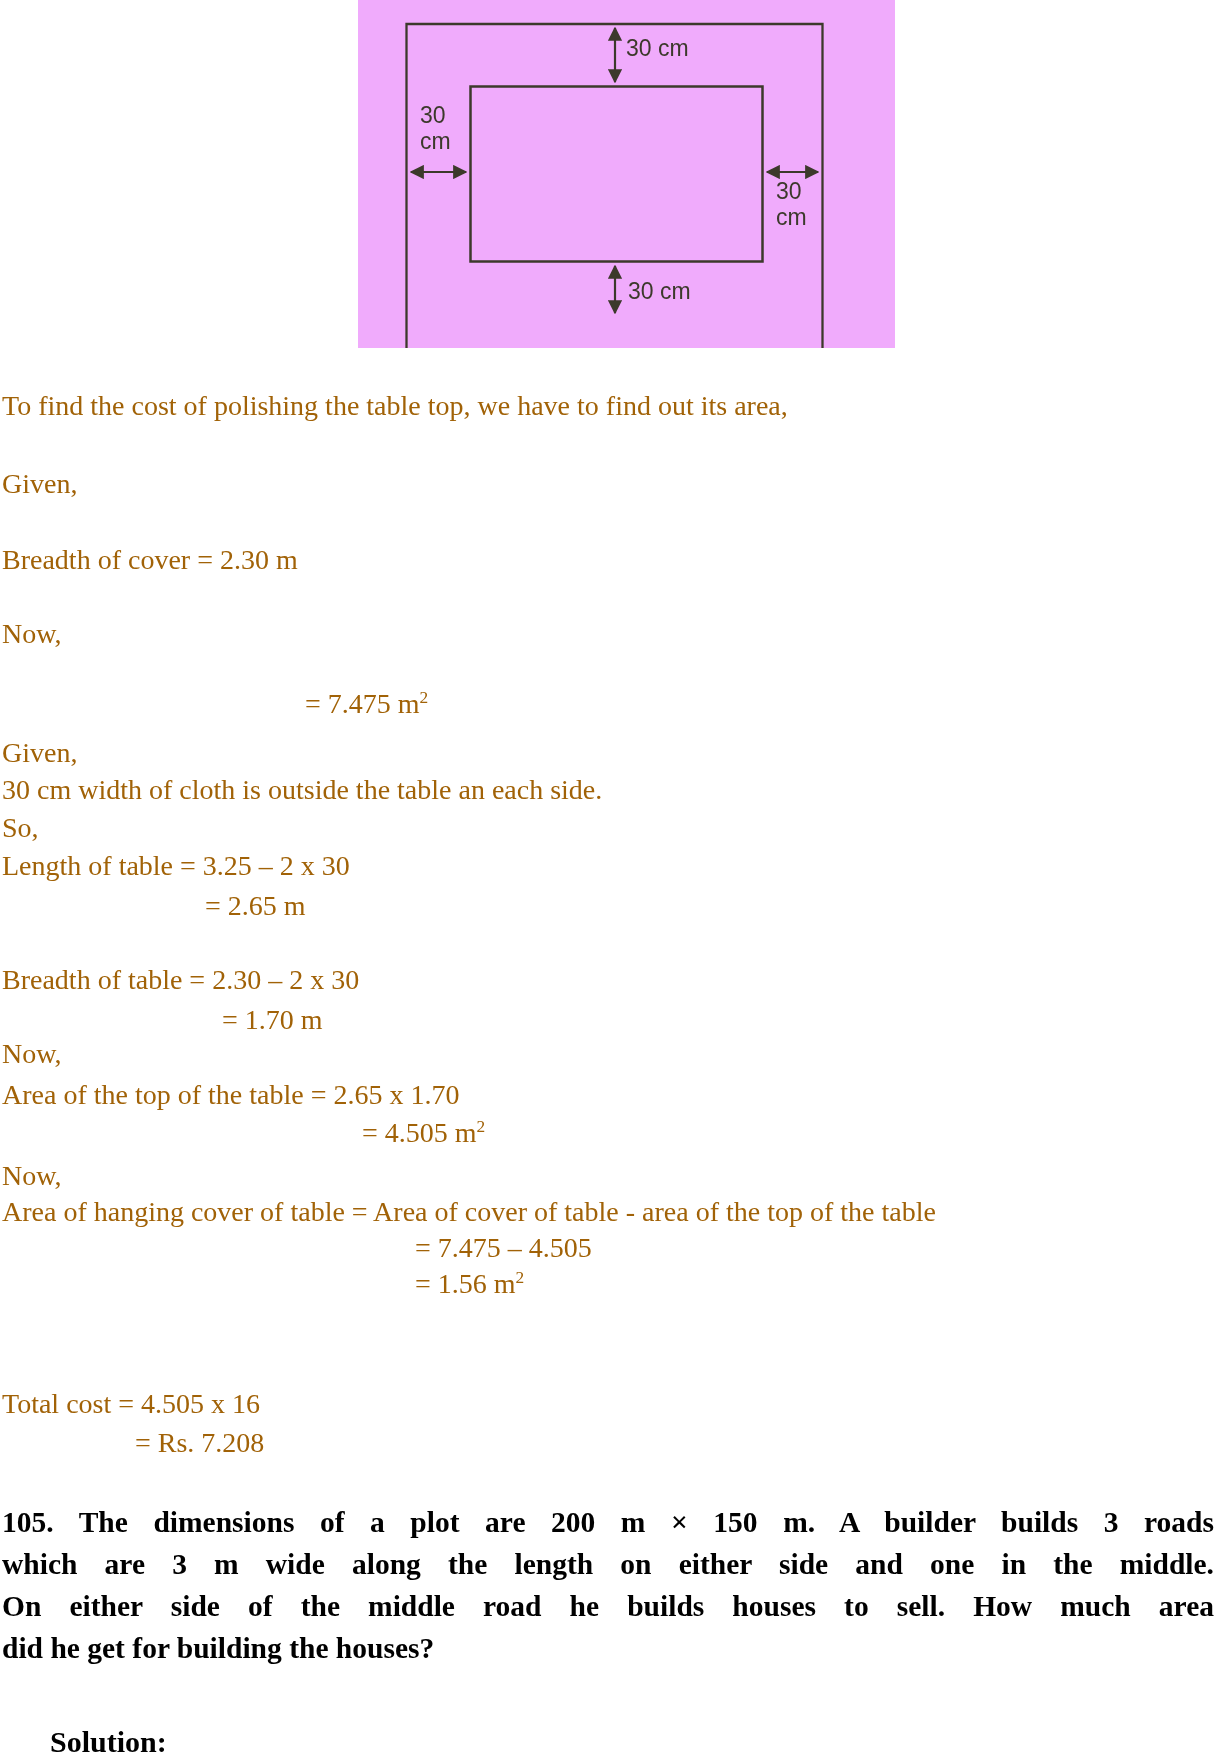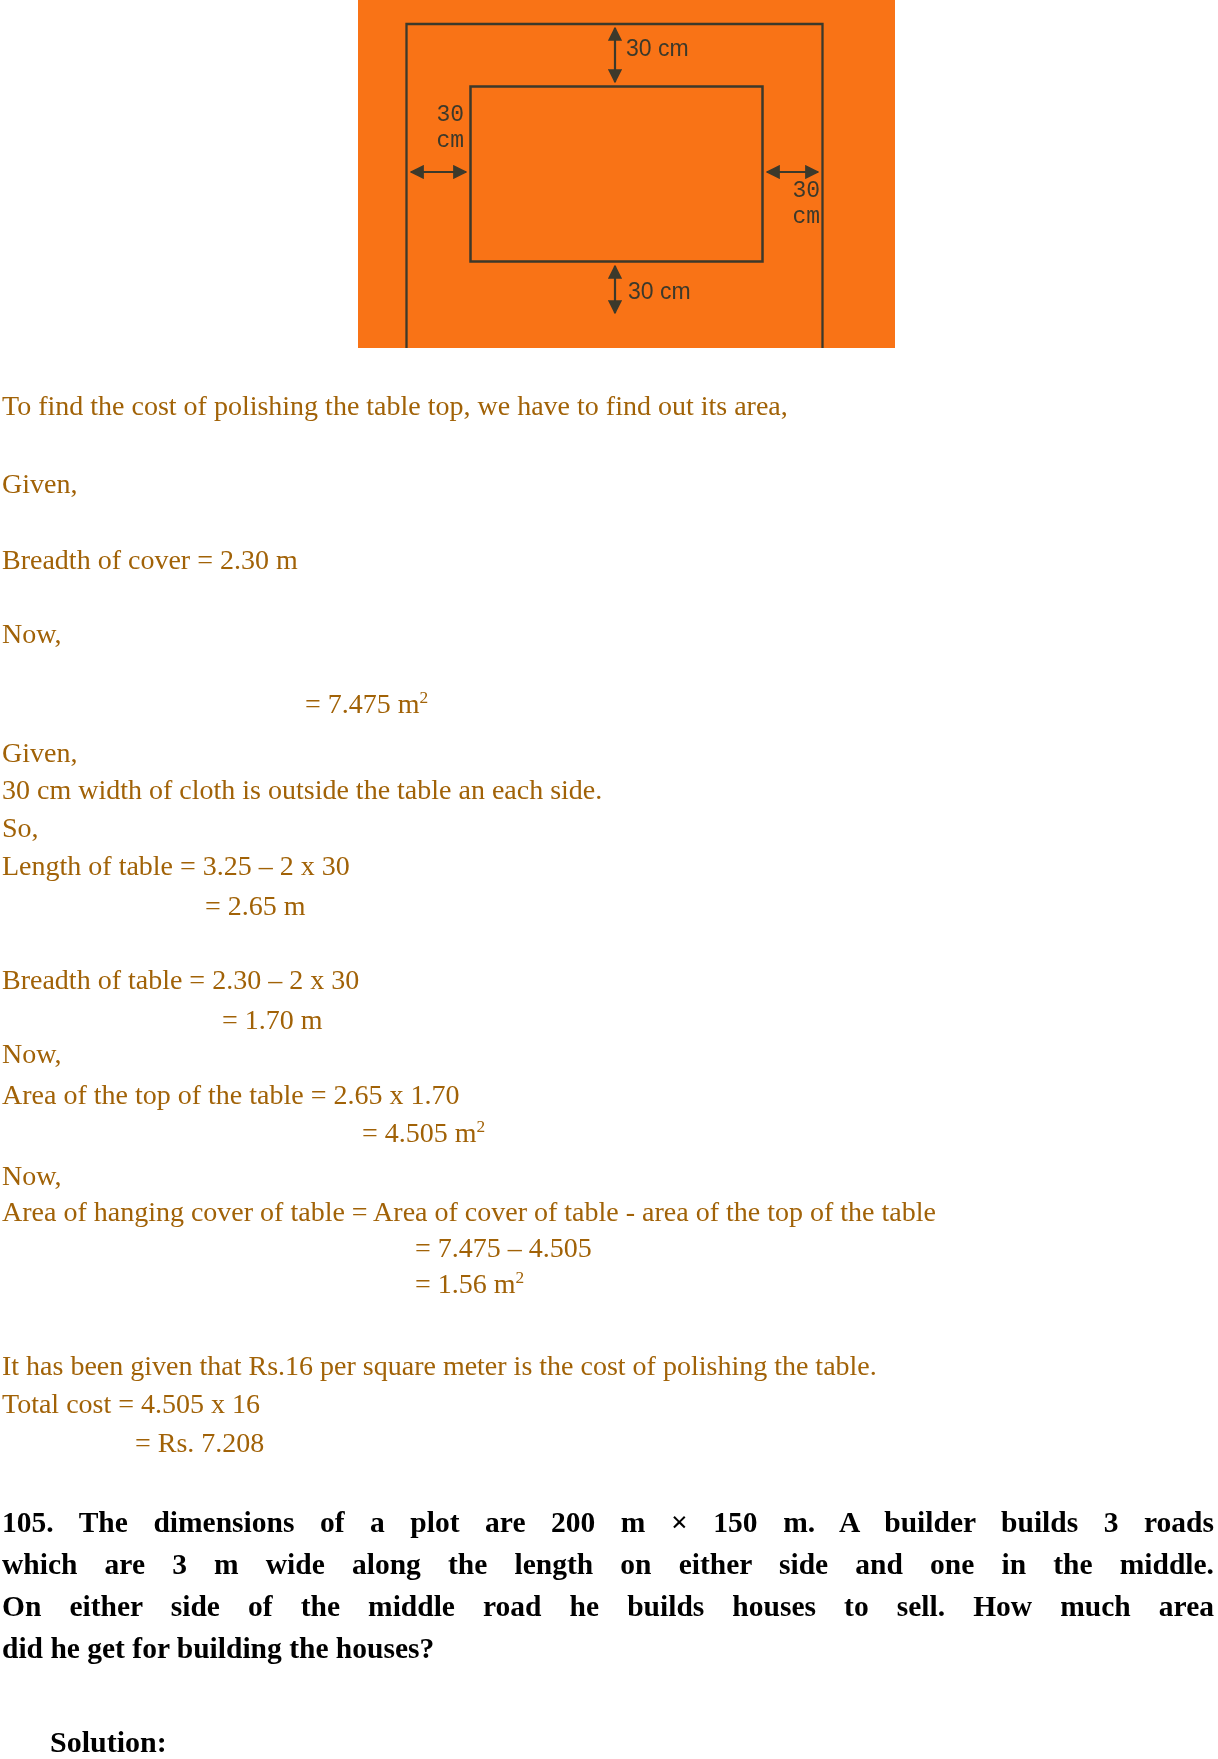--- a/index.html
+++ b/index.html
@@ -9,32 +9,32 @@
     height: 1759px;
     background: #ffffff;
     overflow: hidden;
     font-family: "Liberation Serif", "DejaVu Serif", serif;
   }
   
   .diagram {
     position: absolute;
     left: 358px; top: 0;
     width: 537px; height: 348px;
-    background: #f97316;
+    background: #f0abfc;
   }
   .diagram svg { position: absolute; left: 0; top: 0; }
   .dlabel {
     position: absolute;
     font-family: "Liberation Sans", "DejaVu Sans", sans-serif;
     font-size: 23px;
     line-height: 26px;
     color: #3c392b;
     white-space: nowrap;
   }
-  .dlabel.stacked { text-align: right; width: 44px; white-space: normal; font-family: Liberation Mono, monospace; }
+  .dlabel.stacked { text-align: left; width: 44px; white-space: normal; }
   
   .ln {
     position: absolute;
     left: 2px;
     white-space: nowrap;
     font-size: 28px;
     line-height: 36px;
     color: #a16207;
   }
   .ln sup { font-size: 0.62em; line-height: 0; }
@@ -108,21 +108,20 @@
   <div class="ln" style="top:1115px; left:362px">
     <span>= 4.505 m</span><sup>2</sup>
   </div>
   <div class="ln" style="top:1158px">Now,</div>
   <div class="ln" style="top:1194px">Area of hanging cover of table = Area of cover of table - area of the top of the table</div>
   <div class="ln" style="top:1230px; left:415px">= 7.475 – 4.505</div>
   <div class="ln" style="top:1266px; left:415px">
     <span>= 1.56 m</span><sup>2</sup>
   </div>
 
-  <div class="ln" style="top:1348px">It has been given that Rs.16 per square meter is the cost of polishing the table.</div>
   <div class="ln" style="top:1386px">Total cost = 4.505 x 16</div>
   <div class="ln" style="top:1425px; left:135px">= Rs. 7.208</div>
 
   <div class="qln" style="top:1502px">105. The dimensions of a plot are 200 m × 150 m. A builder builds 3 roads</div>
   <div class="qln" style="top:1544px">which are 3 m wide along the length on either side and one in the middle.</div>
   <div class="qln" style="top:1586px">On either side of the middle road he builds houses to sell. How much area</div>
   <div class="qln last" style="top:1628px">did he get for building the houses?</div>
 
   <div class="ln bold" style="top:1724px; font-size:30px">Solution:</div>
 

